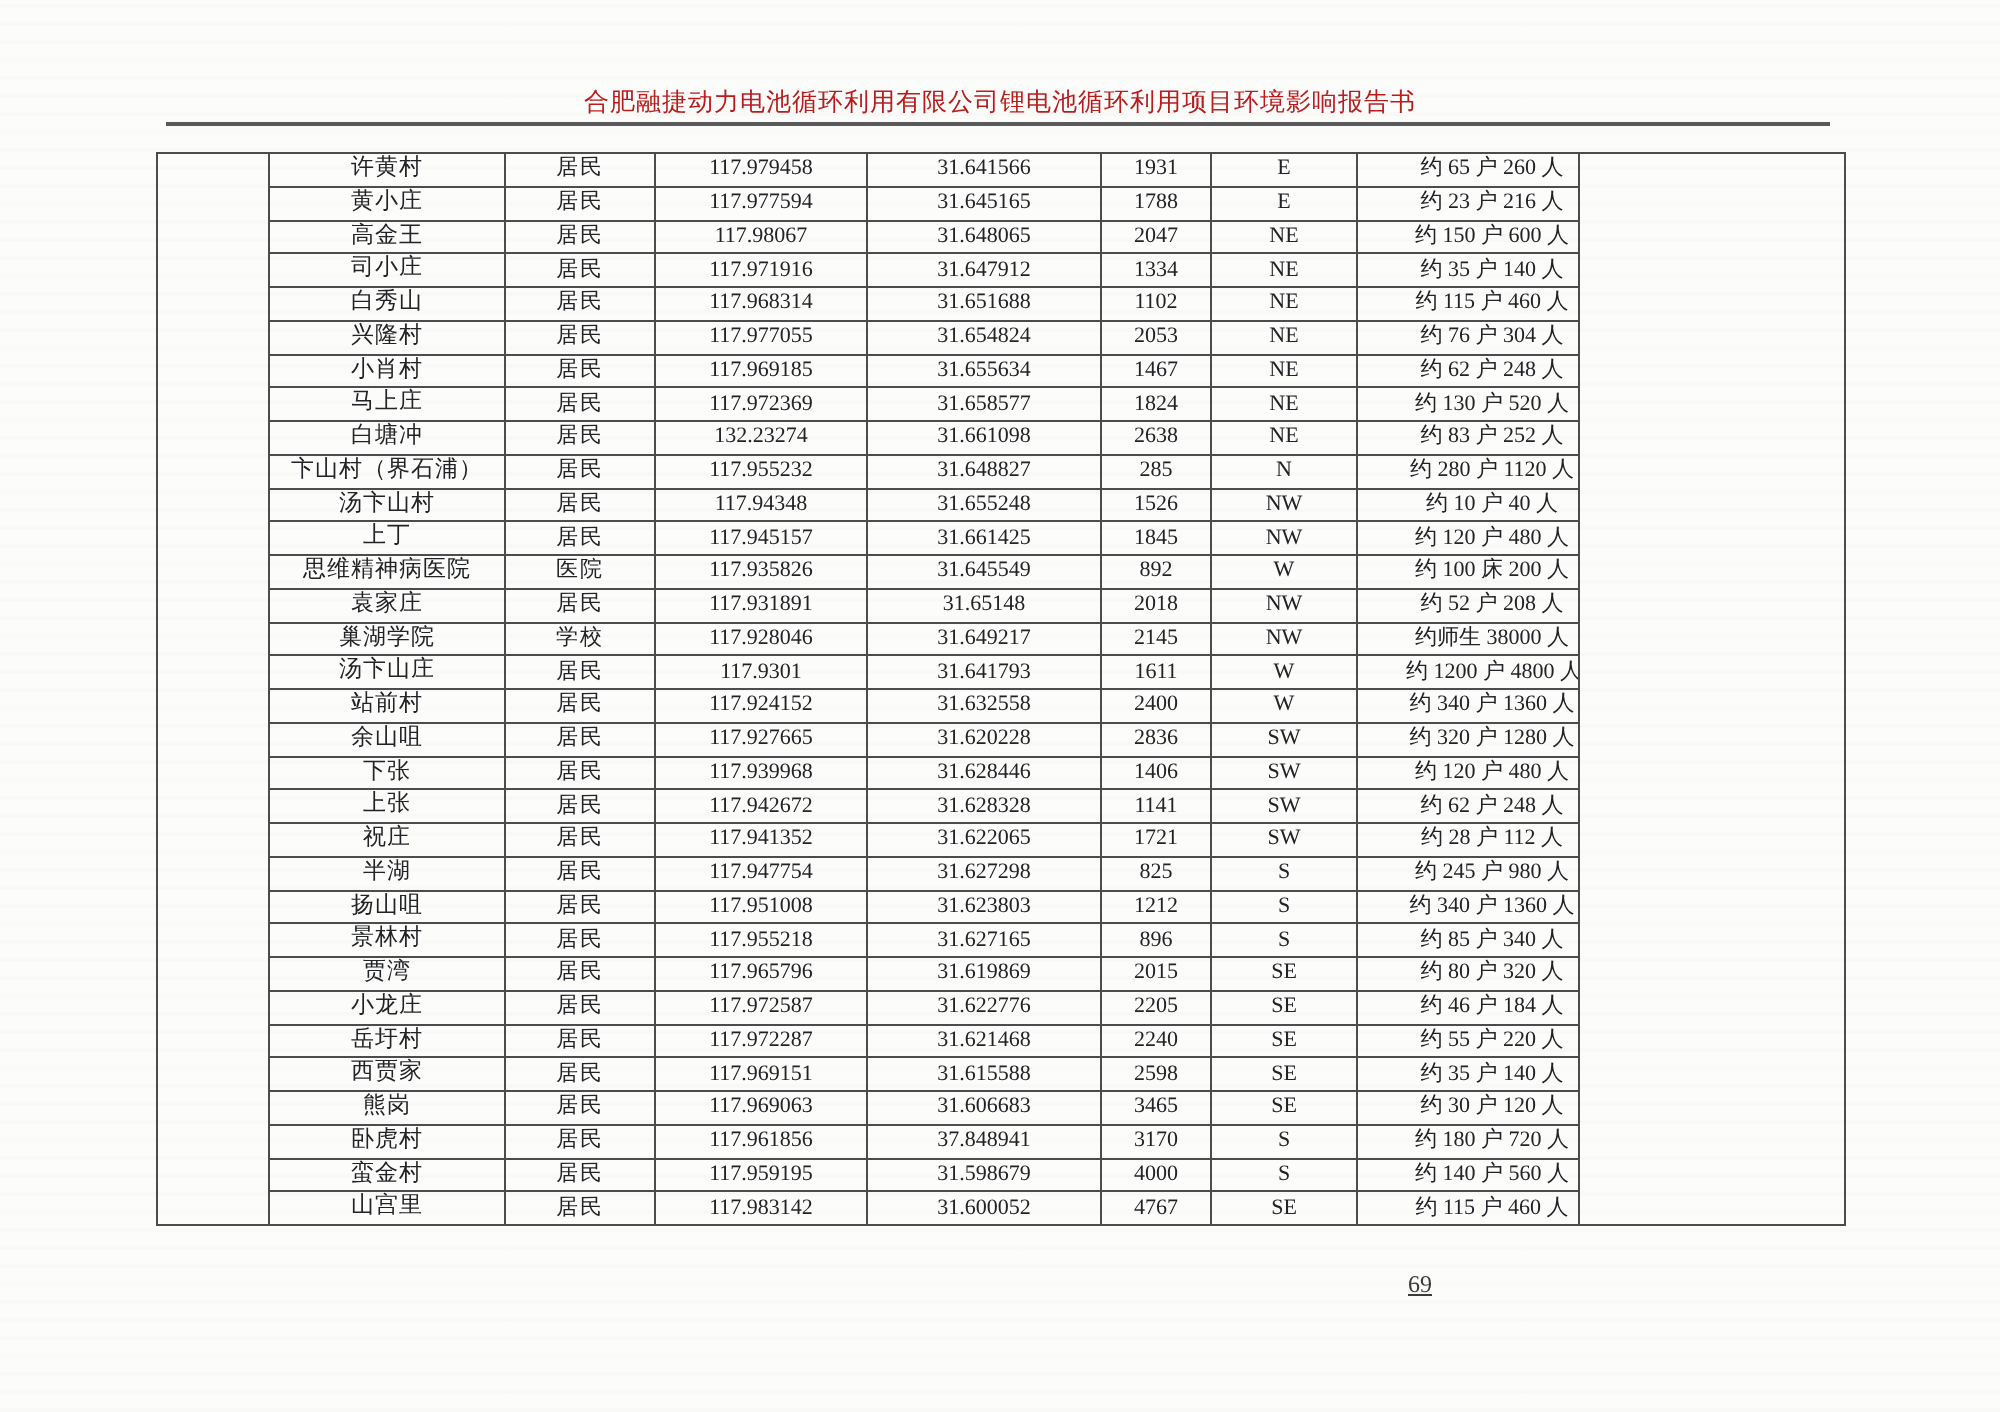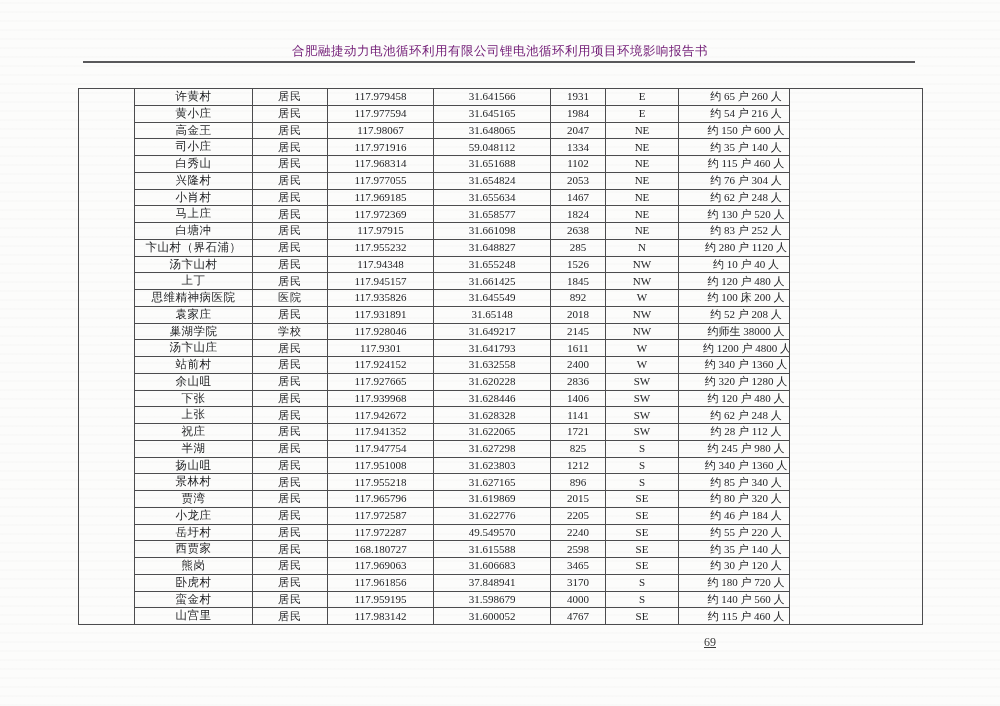--- a/index.html
+++ b/index.html
@@ -21,33 +21,33 @@
     color: #1f1f1f;
   }
   .doc-header {
     position: absolute;
     top: 43px;
     left: 0;
     width: 1000px;
     text-align: center;
     font-size: 12.5px;
     letter-spacing: 0.5px;
-    color: #701a75;
+    color: #b91c1c;
   }
   .header-rule {
     position: absolute;
     top: 61px;
     left: 83px;
     width: 832px;
     height: 2px;
     background: #59595b;
   }
   table.targets {
     position: absolute;
-    top: 88px;
+    top: 76px;
     left: 78px;
     width: 844px;
     border-collapse: collapse;
     table-layout: fixed;
   }
   table.targets td {
     border: 1px solid #4c4c4e;
     height: 15.75px;
     padding: 0;
     text-align: center;
@@ -105,38 +105,38 @@
         <td class="c-distance">1931</td>
         <td class="c-direction">E</td>
         <td class="c-population">约 65 户 260 人</td>
         <td rowspan="32" class="col-right"></td>
       </tr>
       <tr>
         <td class="c-name">黄小庄</td>
         <td class="c-type">居民</td>
         <td class="c-lon">117.977594</td>
         <td class="c-lat">31.645165</td>
-        <td class="c-distance">1984</td>
+        <td class="c-distance">1788</td>
         <td class="c-direction">E</td>
-        <td class="c-population">约 54 户 216 人</td>
+        <td class="c-population">约 23 户 216 人</td>
       </tr>
       <tr>
         <td class="c-name">高金王</td>
         <td class="c-type">居民</td>
         <td class="c-lon">117.98067</td>
         <td class="c-lat">31.648065</td>
         <td class="c-distance">2047</td>
         <td class="c-direction">NE</td>
         <td class="c-population">约 150 户 600 人</td>
       </tr>
       <tr>
         <td class="c-name">司小庄</td>
         <td class="c-type">居民</td>
         <td class="c-lon">117.971916</td>
-        <td class="c-lat">59.048112</td>
+        <td class="c-lat">31.647912</td>
         <td class="c-distance">1334</td>
         <td class="c-direction">NE</td>
         <td class="c-population">约 35 户 140 人</td>
       </tr>
       <tr>
         <td class="c-name">白秀山</td>
         <td class="c-type">居民</td>
         <td class="c-lon">117.968314</td>
         <td class="c-lat">31.651688</td>
         <td class="c-distance">1102</td>
@@ -166,21 +166,21 @@
         <td class="c-type">居民</td>
         <td class="c-lon">117.972369</td>
         <td class="c-lat">31.658577</td>
         <td class="c-distance">1824</td>
         <td class="c-direction">NE</td>
         <td class="c-population">约 130 户 520 人</td>
       </tr>
       <tr>
         <td class="c-name">白塘冲</td>
         <td class="c-type">居民</td>
-        <td class="c-lon">117.97915</td>
+        <td class="c-lon">132.23274</td>
         <td class="c-lat">31.661098</td>
         <td class="c-distance">2638</td>
         <td class="c-direction">NE</td>
         <td class="c-population">约 83 户 252 人</td>
       </tr>
       <tr>
         <td class="c-name">卞山村（界石浦）</td>
         <td class="c-type">居民</td>
         <td class="c-lon">117.955232</td>
         <td class="c-lat">31.648827</td>
@@ -329,29 +329,29 @@
         <td class="c-lon">117.972587</td>
         <td class="c-lat">31.622776</td>
         <td class="c-distance">2205</td>
         <td class="c-direction">SE</td>
         <td class="c-population">约 46 户 184 人</td>
       </tr>
       <tr>
         <td class="c-name">岳圩村</td>
         <td class="c-type">居民</td>
         <td class="c-lon">117.972287</td>
-        <td class="c-lat">49.549570</td>
+        <td class="c-lat">31.621468</td>
         <td class="c-distance">2240</td>
         <td class="c-direction">SE</td>
         <td class="c-population">约 55 户 220 人</td>
       </tr>
       <tr>
         <td class="c-name">西贾家</td>
         <td class="c-type">居民</td>
-        <td class="c-lon">168.180727</td>
+        <td class="c-lon">117.969151</td>
         <td class="c-lat">31.615588</td>
         <td class="c-distance">2598</td>
         <td class="c-direction">SE</td>
         <td class="c-population">约 35 户 140 人</td>
       </tr>
       <tr>
         <td class="c-name">熊岗</td>
         <td class="c-type">居民</td>
         <td class="c-lon">117.969063</td>
         <td class="c-lat">31.606683</td>

